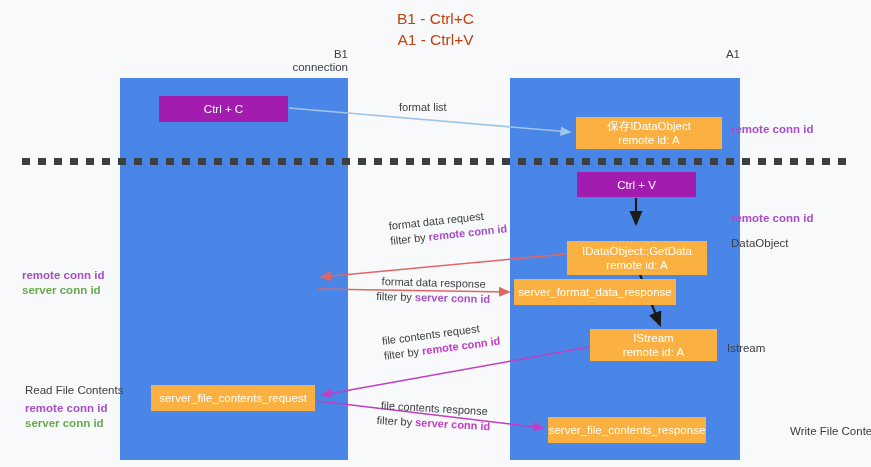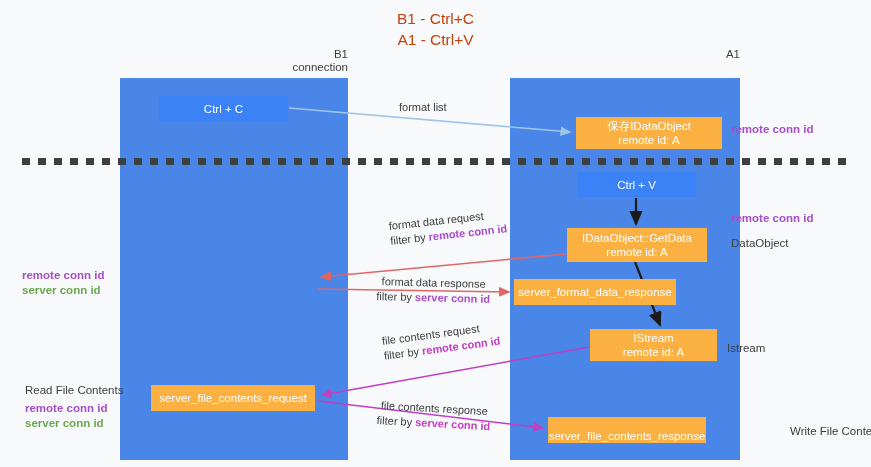--- a/index.html
+++ b/index.html
@@ -35,33 +35,33 @@
     position:absolute;left:22px;top:158px;width:828px;height:7px;
     background:repeating-linear-gradient(to right,#3c4043 0 8px,transparent 8px 16px);
   }
 
   
   .node{
     position:absolute;box-sizing:border-box;
     display:flex;flex-direction:column;align-items:center;justify-content:center;
     color:#ffffff;font-size:11.5px;line-height:14px;text-align:center;
   }
-  .node.green{background:#3b82f6;}
+  .node.green{background:#a21caf;}
   .node.orange{background:#fbb141;}
   .node .l2{font-size:11.5px;}
 
   #n-ctrlc{left:159px;top:96px;width:129px;height:26px;}
   #n-save{left:576px;top:117px;width:146px;height:32px;}
   #n-ctrlv{left:577px;top:172px;width:119px;height:25px;}
-  #n-getdata{left:567px;top:228px;width:140px;height:34px;}
+  #n-getdata{left:567px;top:241px;width:140px;height:34px;}
   #n-sfdreq{left:151px;top:268px;width:165px;height:26px;}
   #n-sfdres{left:514px;top:279px;width:162px;height:26px;}
   #n-istream{left:590px;top:329px;width:127px;height:32px;}
   #n-sfcreq{left:151px;top:385px;width:164px;height:26px;}
-  #n-sfcres{left:548px;top:417px;width:158px;height:26px;justify-content:flex-end;}
+  #n-sfcres{left:548px;top:417px;width:158px;height:26px;}
 
   
   .lbl{position:absolute;font-size:11.5px;line-height:15px;color:#3c4043;white-space:nowrap;}
   .purple{color:#a64ec6;font-weight:bold;}
   .green-t{color:#6aa84f;font-weight:bold;}
   .magenta{color:#c23ec2;font-weight:bold;}
   #l-rc1{left:731px;top:122px;}
   #l-rc2{left:731px;top:211px;}
   #l-dataobject{left:731px;top:236px;}
   #l-istream{left:727px;top:341px;}

